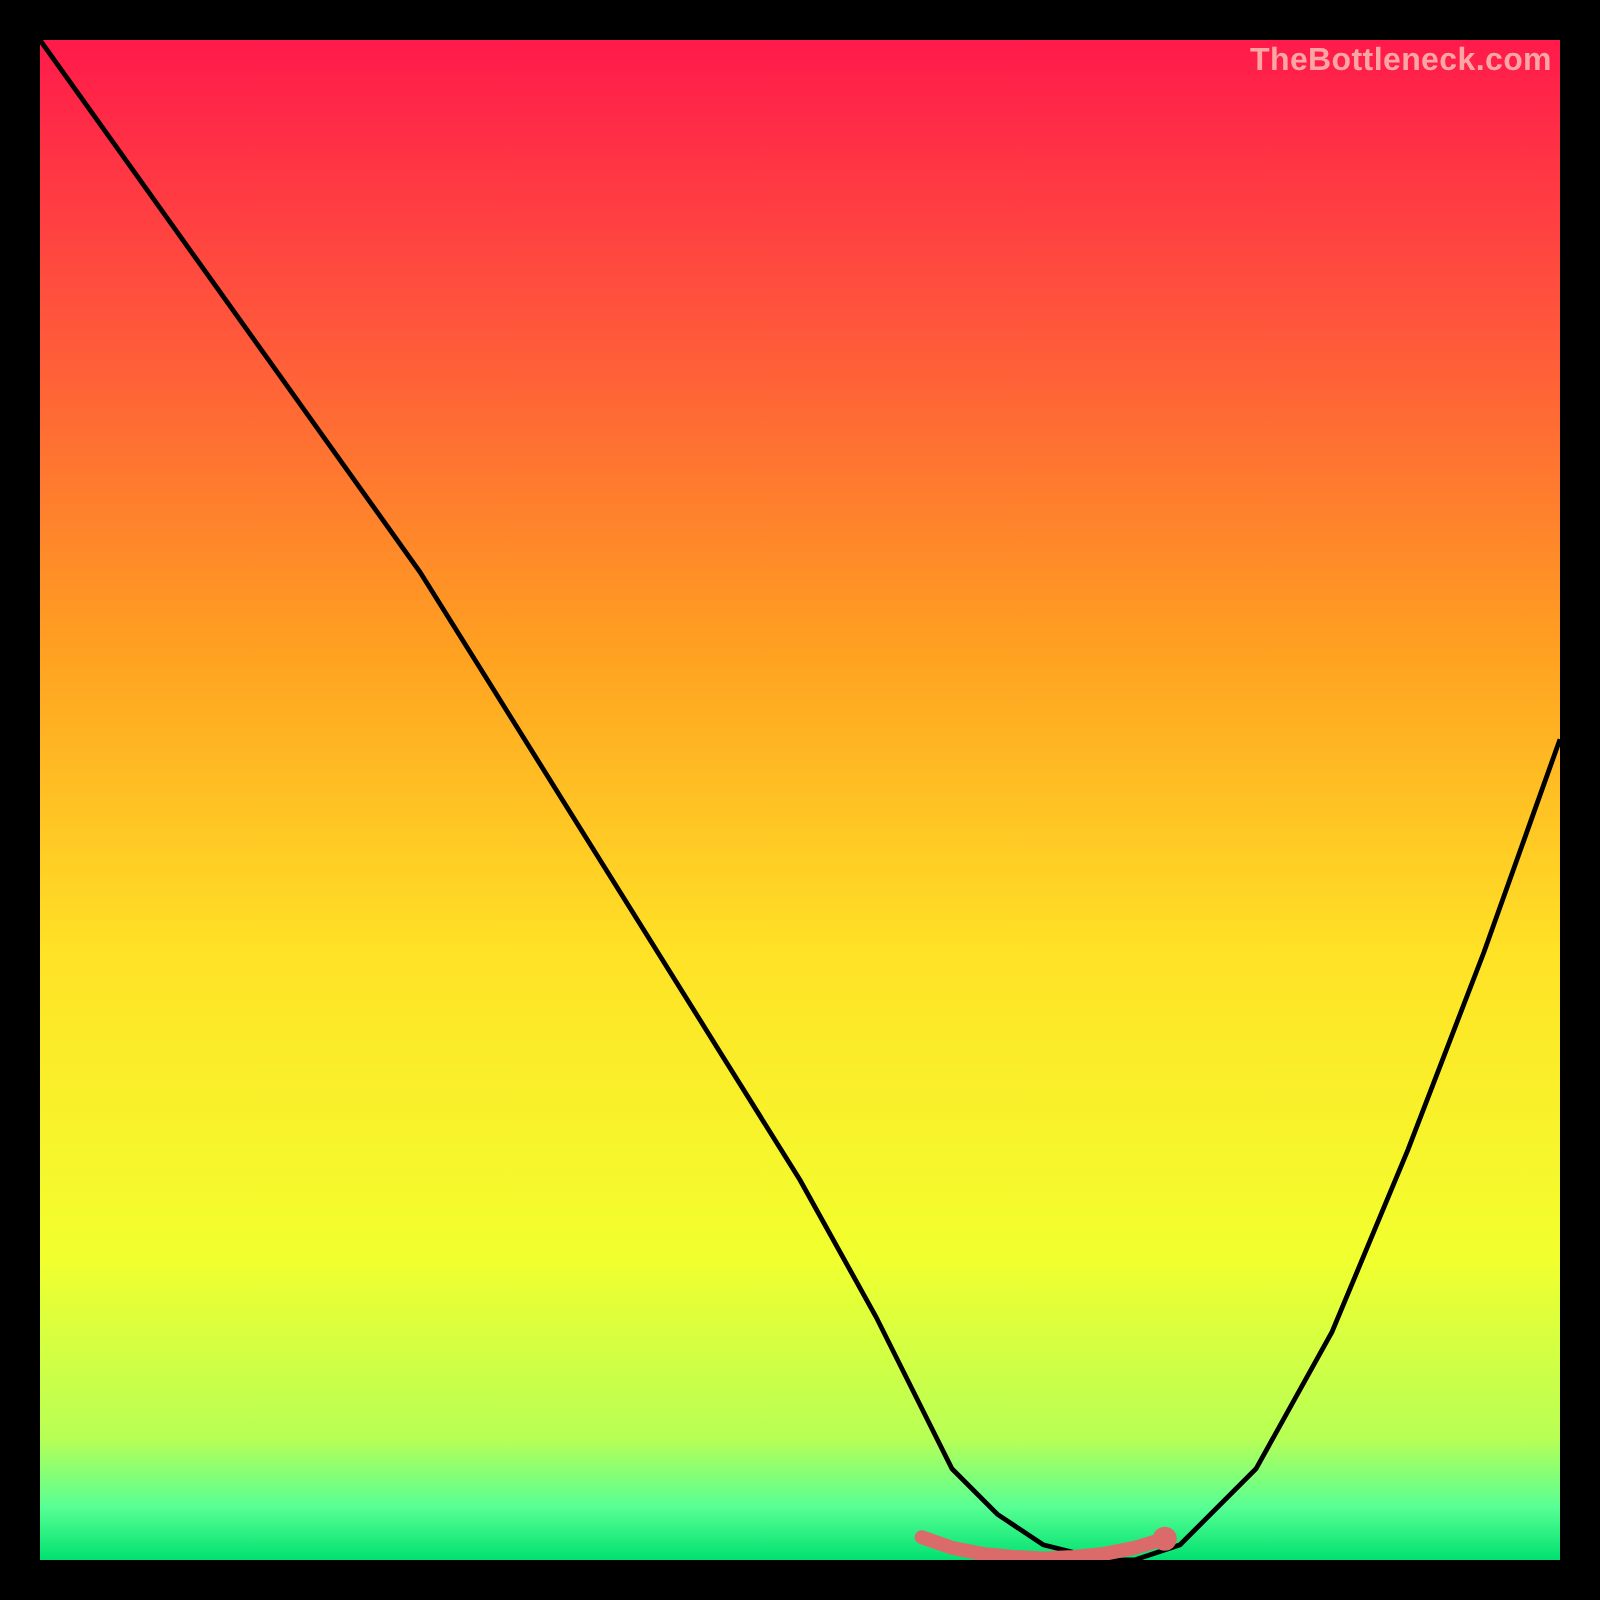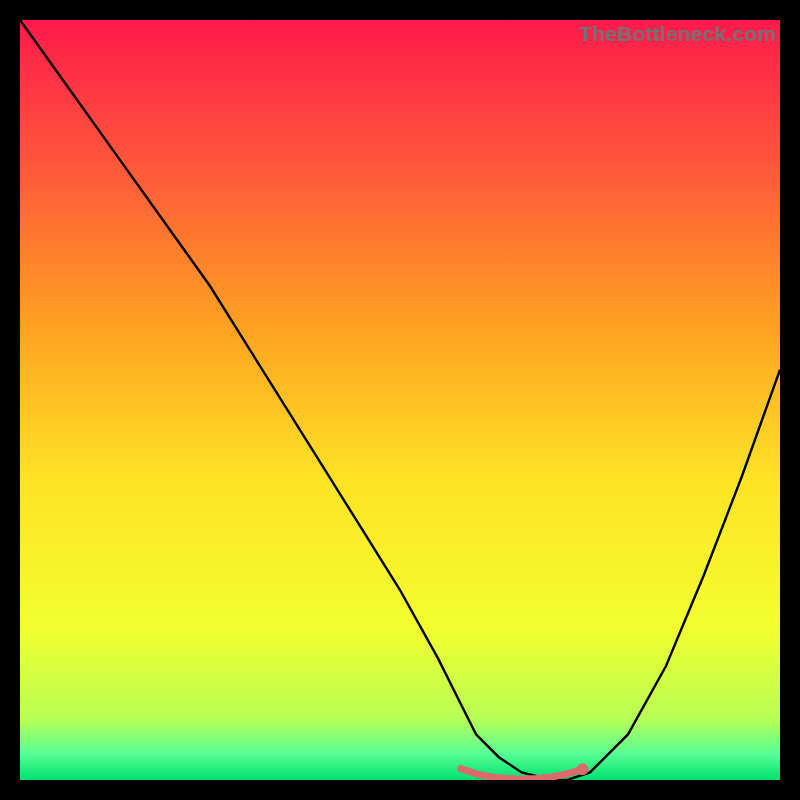--- a/index.html
+++ b/index.html
@@ -23,23 +23,23 @@
     left: 0;
     top: 0;
     width: 760px;
     height: 760px;
   }
   .watermark {
     position: absolute;
     top: 2px;
     right: 4px;
     font-family: Arial, sans-serif;
-    font-size: 21px;
+    font-size: 16px;
     font-weight: bold;
-    color: #737373;
+    color: #fca5a5;
     letter-spacing: 0.2px;
   }
 </style>
 </head>
 <body>
 
 <div class="frame">
   <svg class="plot" viewBox="0 0 760 760">
     <defs>
       <linearGradient id="bg-grad" x1="0" y1="0" x2="0" y2="1">

